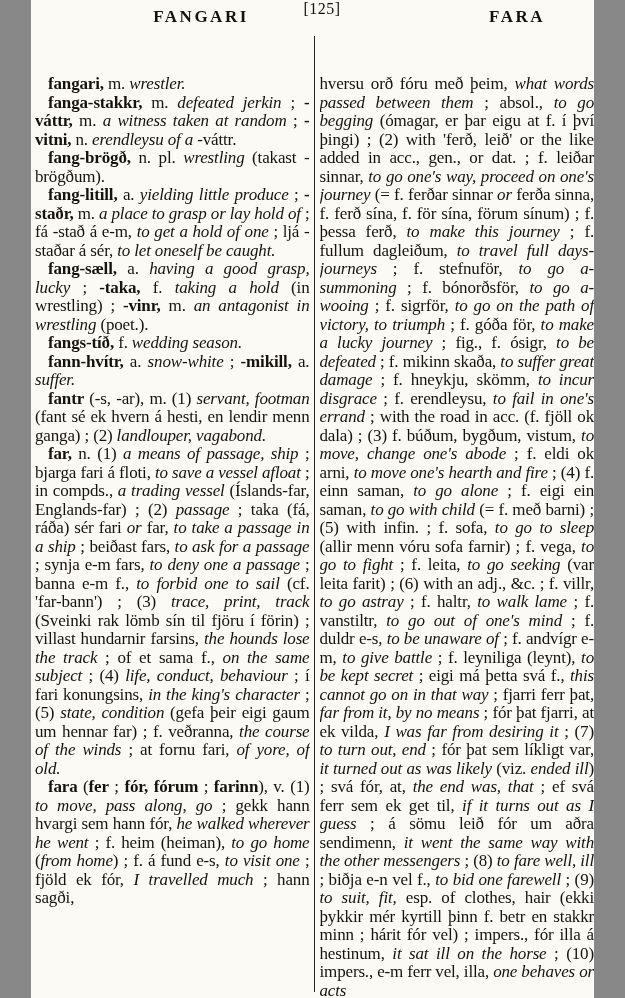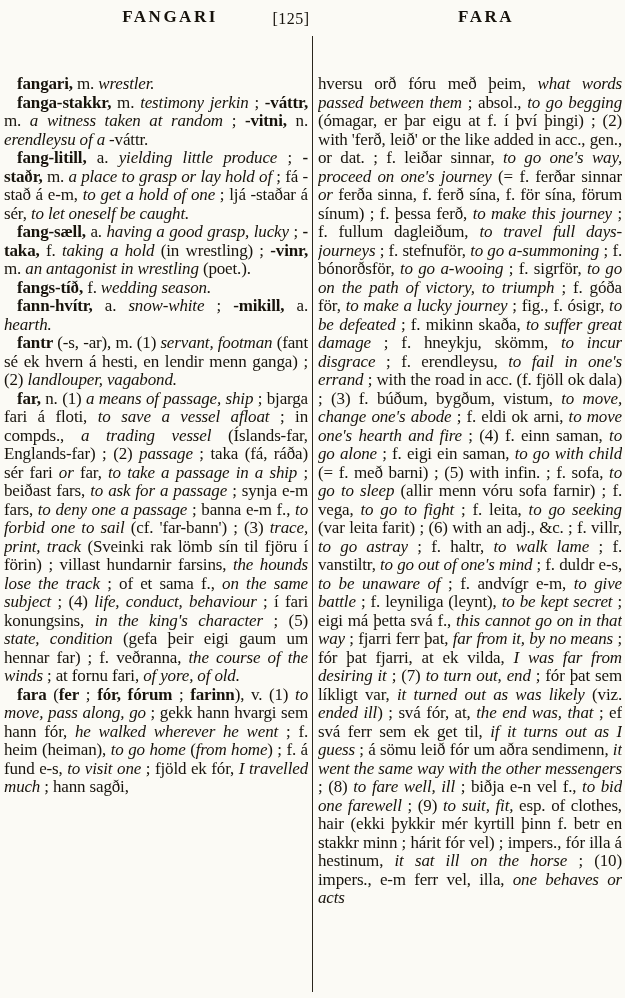--- a/index.html
+++ b/index.html
@@ -1,18 +1,18 @@
 <!DOCTYPE html>
 <html lang="en"><head>
 <meta charset="utf-8">
 <style>
   html,body { margin:0; padding:0; background:#888; }
   .page {
     position:relative;
-    width:625px; height:998px;
+    width:563px; height:998px;
     margin:0 auto;
     background:#fbfaf5;
     color:#17130c;
     font-family:"Liberation Serif","DejaVu Serif",serif;
     overflow:hidden;
     box-sizing:border-box;
   }
   .page-header {
     position:relative;
     height:36px;
@@ -21,21 +21,21 @@
     position:absolute; top:7px;
     transform:translateX(-50%);
     font-weight:bold;
     font-size:17px;
     letter-spacing:2.5px;
     white-space:nowrap;
   }
   .head-left  { left:170px; }
   .head-right { left:486px; }
   .page-number {
-    position:absolute; top:10px; left:291px;
+    position:absolute; top:0; left:291px;
     transform:translateX(-50%);
     font-size:16px;
     letter-spacing:0.5px;
   }
   .text-columns {
     display:flex;
     padding-left:4px;
     align-items:stretch;
   }
   .col {
@@ -66,25 +66,26 @@
 <div class="page">
   <div class="page-header">
     <span class="running-head head-left">FANGARI</span>
     <span class="page-number">[125]</span>
     <span class="running-head head-right">FARA</span>
   </div>
 
   <div class="text-columns">
     <div class="col">
         <p class="entry"><span class="hw">fangari,</span><span> m. </span><span class="gloss">wrestler.</span></p>
-        <p class="entry"><span class="hw">fanga-stakkr,</span><span> m. </span><span class="gloss">testimony jerkin</span><span> ; </span><span class="hw">-váttr,</span><span> m. </span><span class="gloss">a witness taken at random</span><span> ; </span><span class="hw">-vitni,</span><span> n. </span><span class="gloss">erendleysu of a </span><span>-váttr.</span></p>
+        <p class="entry"><span class="hw">fanga-stakkr,</span><span> m. </span><span class="gloss">defeated jerkin</span><span> ; </span><span class="hw">-váttr,</span><span> m. </span><span class="gloss">a witness taken at random</span><span> ; </span><span class="hw">-vitni,</span><span> n. </span><span class="gloss">erendleysu of a </span><span>-váttr.</span></p>
+        <p class="entry"><span class="hw">fang-brögð,</span><span> n. pl. </span><span class="gloss">wrestling</span><span> (takast -brögðum).</span></p>
         <p class="entry"><span class="hw">fang-litill,</span><span> a. </span><span class="gloss">yielding little produce</span><span> ; </span><span class="hw">-staðr,</span><span> m. </span><span class="gloss">a place to grasp or lay hold of</span><span> ; fá -stað á e-m, </span><span class="gloss">to get a hold of one</span><span> ; ljá -staðar á sér, </span><span class="gloss">to let oneself be caught.</span></p>
         <p class="entry"><span class="hw">fang-sæll,</span><span> a. </span><span class="gloss">having a good grasp, lucky</span><span> ; </span><span class="hw">-taka,</span><span> f. </span><span class="gloss">taking a hold</span><span> (in wrestling) ; </span><span class="hw">-vinr,</span><span> m. </span><span class="gloss">an antagonist in wrestling</span><span> (poet.).</span></p>
         <p class="entry"><span class="hw">fangs-tíð,</span><span> f. </span><span class="gloss">wedding season.</span></p>
-        <p class="entry"><span class="hw">fann-hvítr,</span><span> a. </span><span class="gloss">snow-white</span><span> ; </span><span class="hw">-mikill,</span><span> a. </span><span class="gloss">hearth.</span></p>
+        <p class="entry"><span class="hw">fann-hvítr,</span><span> a. </span><span class="gloss">snow-white</span><span> ; </span><span class="hw">-mikill,</span><span> a. </span><span class="gloss">suffer.</span></p>
         <p class="entry"><span class="hw">fantr</span><span> (-s, -ar), m. (1) </span><span class="gloss">servant, footman</span><span> (fant sé ek hvern á hesti, en lendir menn ganga) ; (2) </span><span class="gloss">landlouper, vagabond.</span></p>
         <p class="entry"><span class="hw">far,</span><span> n. (1) </span><span class="gloss">a means of passage, ship</span><span> ; bjarga fari á floti, </span><span class="gloss">to save a vessel afloat</span><span> ; in compds., </span><span class="gloss">a trading vessel</span><span> (Íslands-far, Englands-far) ; (2) </span><span class="gloss">passage</span><span> ; taka (fá, ráða) sér fari </span><span class="gloss">or</span><span> far, </span><span class="gloss">to take a passage in a ship</span><span> ; beiðast fars, </span><span class="gloss">to ask for a passage</span><span> ; synja e-m fars, </span><span class="gloss">to deny one a passage</span><span> ; banna e-m f., </span><span class="gloss">to forbid one to sail</span><span> (cf. 'far-bann') ; (3) </span><span class="gloss">trace, print, track</span><span> (Sveinki rak lömb sín til fjöru í förin) ; villast hundarnir farsins, </span><span class="gloss">the hounds lose the track</span><span> ; of et sama f., </span><span class="gloss">on the same subject</span><span> ; (4) </span><span class="gloss">life, conduct, behaviour</span><span> ; í fari konungsins, </span><span class="gloss">in the king's character</span><span> ; (5) </span><span class="gloss">state, condition</span><span> (gefa þeir eigi gaum um hennar far) ; f. veðranna, </span><span class="gloss">the course of the winds</span><span> ; at fornu fari, </span><span class="gloss">of yore, of old.</span></p>
         <p class="entry"><span class="hw">fara</span><span> (</span><span class="hw">fer</span><span> ; </span><span class="hw">fór, fórum</span><span> ; </span><span class="hw">farinn</span><span>), v. (1) </span><span class="gloss">to move, pass along, go</span><span> ; gekk hann hvargi sem hann fór, </span><span class="gloss">he walked wherever he went</span><span> ; f. heim (heiman), </span><span class="gloss">to go home </span><span>(</span><span class="gloss">from home</span><span>) ; f. á fund e-s, </span><span class="gloss">to visit one</span><span> ; fjöld ek fór, </span><span class="gloss">I travelled much</span><span> ; hann sagði,</span></p>
       </div>
     <div class="col-divider"></div>
     <div class="col">
         <p class="entry cont"><span>hversu orð fóru með þeim, </span><span class="gloss">what words passed between them</span><span> ; absol., </span><span class="gloss">to go begging</span><span> (ómagar, er þar eigu at f. í því þingi) ; (2) with 'ferð, leið' or the like added in acc., gen., or dat. ; f. leiðar sinnar, </span><span class="gloss">to go one's way, proceed on one's journey</span><span> (= f. ferðar sinnar </span><span class="gloss">or</span><span> ferða sinna, f. ferð sína, f. för sína, förum sínum) ; f. þessa ferð, </span><span class="gloss">to make this journey</span><span> ; f. fullum dagleiðum, </span><span class="gloss">to travel full days-journeys</span><span> ; f. stefnuför, </span><span class="gloss">to go a-summoning</span><span> ; f. bónorðsför, </span><span class="gloss">to go a-wooing</span><span> ; f. sigrför, </span><span class="gloss">to go on the path of victory, to triumph</span><span> ; f. góða för, </span><span class="gloss">to make a lucky journey</span><span> ; fig., f. ósigr, </span><span class="gloss">to be defeated</span><span> ; f. mikinn skaða, </span><span class="gloss">to suffer great damage</span><span> ; f. hneykju, skömm, </span><span class="gloss">to incur disgrace</span><span> ; f. erendleysu, </span><span class="gloss">to fail in one's errand</span><span> ; with the road in acc. (f. fjöll ok dala) ; (3) f. búðum, bygðum, vistum, </span><span class="gloss">to move, change one's abode</span><span> ; f. eldi ok arni, </span><span class="gloss">to move one's hearth and fire</span><span> ; (4) f. einn saman, </span><span class="gloss">to go alone</span><span> ; f. eigi ein saman, </span><span class="gloss">to go with child</span><span> (= f. með barni) ; (5) with infin. ; f. sofa, </span><span class="gloss">to go to sleep</span><span> (allir menn vóru sofa farnir) ; f. vega, </span><span class="gloss">to go to fight</span><span> ; f. leita, </span><span class="gloss">to go seeking</span><span> (var leita farit) ; (6) with an adj., &amp;c. ; f. villr, </span><span class="gloss">to go astray</span><span> ; f. haltr, </span><span class="gloss">to walk lame</span><span> ; f. vanstiltr, </span><span class="gloss">to go out of one's mind</span><span> ; f. duldr e-s, </span><span class="gloss">to be unaware of</span><span> ; f. andvígr e-m, </span><span class="gloss">to give battle</span><span> ; f. leyniliga (leynt), </span><span class="gloss">to be kept secret</span><span> ; eigi má þetta svá f., </span><span class="gloss">this cannot go on in that way</span><span> ; fjarri ferr þat, </span><span class="gloss">far from it, by no means</span><span> ; fór þat fjarri, at ek vilda, </span><span class="gloss">I was far from desiring it</span><span> ; (7) </span><span class="gloss">to turn out, end</span><span> ; fór þat sem líkligt var, </span><span class="gloss">it turned out as was likely</span><span> (viz. </span><span class="gloss">ended ill</span><span>) ; svá fór, at, </span><span class="gloss">the end was, that</span><span> ; ef svá ferr sem ek get til, </span><span class="gloss">if it turns out as I guess</span><span> ; á sömu leið fór um aðra sendimenn, </span><span class="gloss">it went the same way with the other messengers</span><span> ; (8) </span><span class="gloss">to fare well, ill</span><span> ; biðja e-n vel f., </span><span class="gloss">to bid one farewell</span><span> ; (9) </span><span class="gloss">to suit, fit,</span><span> esp. of clothes, hair (ekki þykkir mér kyrtill þinn f. betr en stakkr minn ; hárit fór vel) ; impers., fór illa á hestinum, </span><span class="gloss">it sat ill on the horse</span><span> ; (10) impers., e-m ferr vel, illa, </span><span class="gloss">one behaves or acts</span></p>
       </div>
   </div>
 </div>

